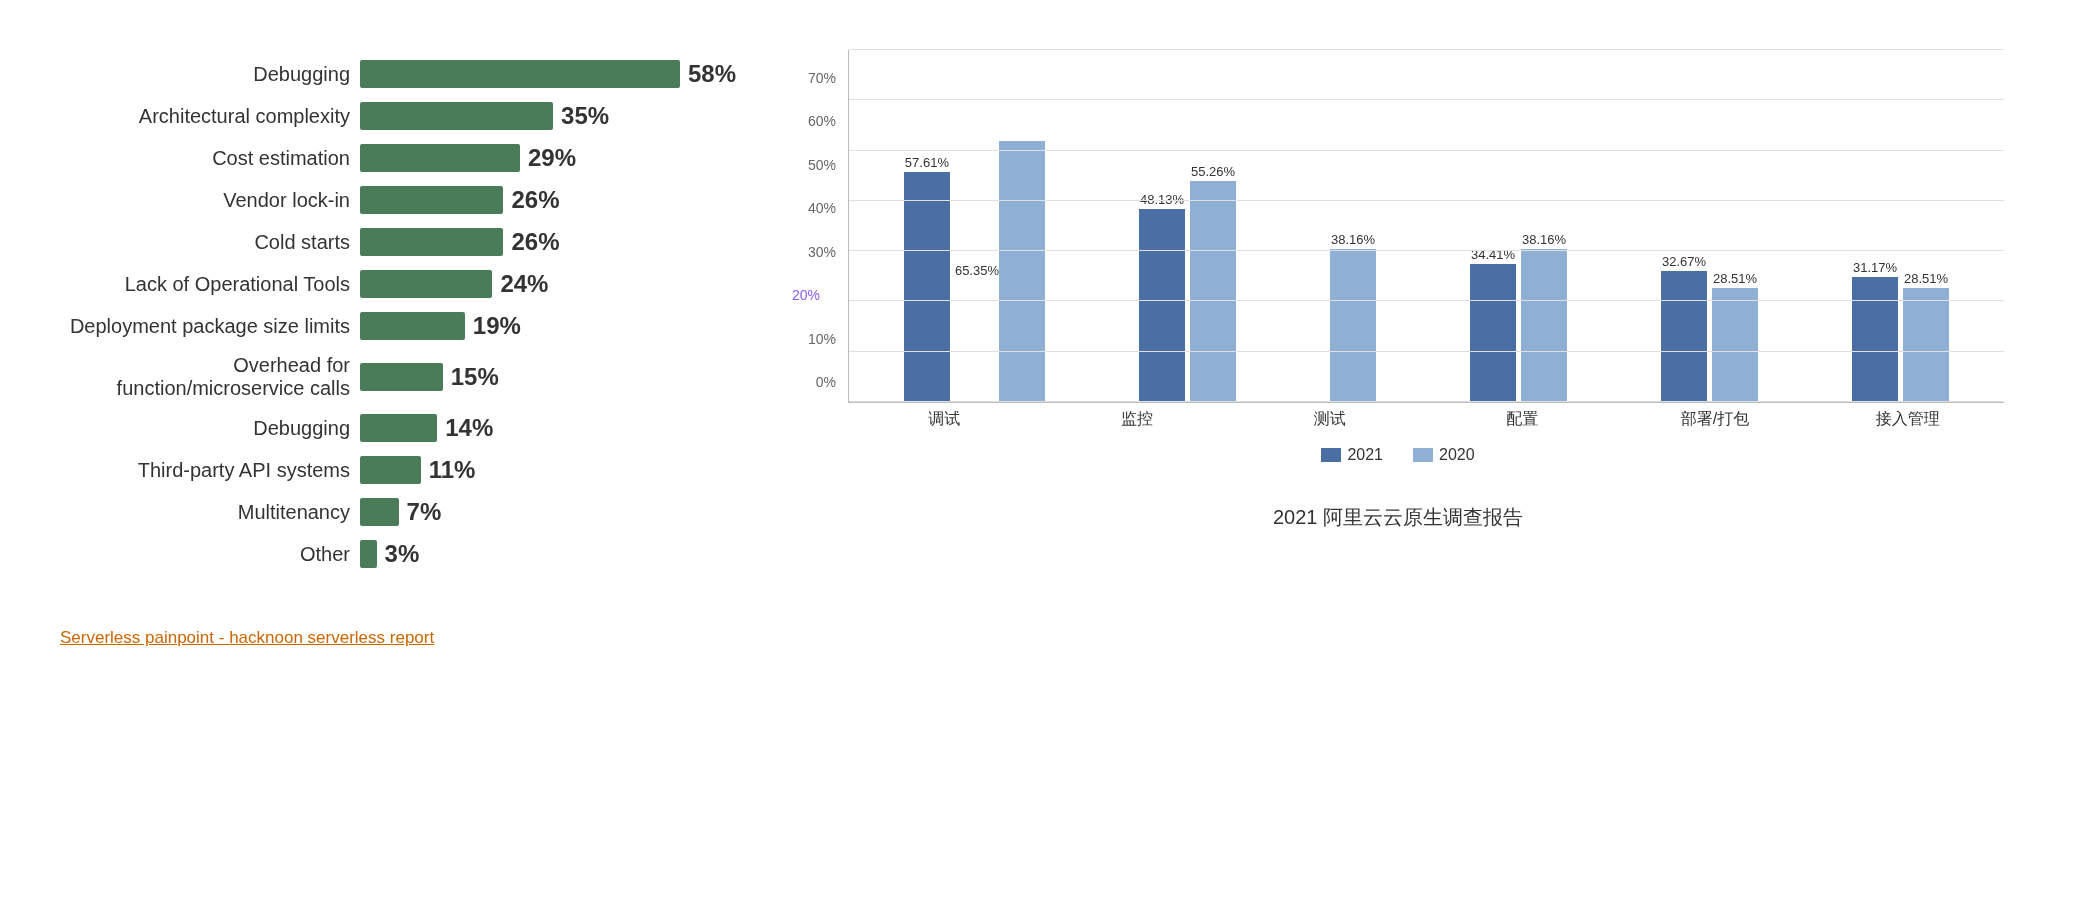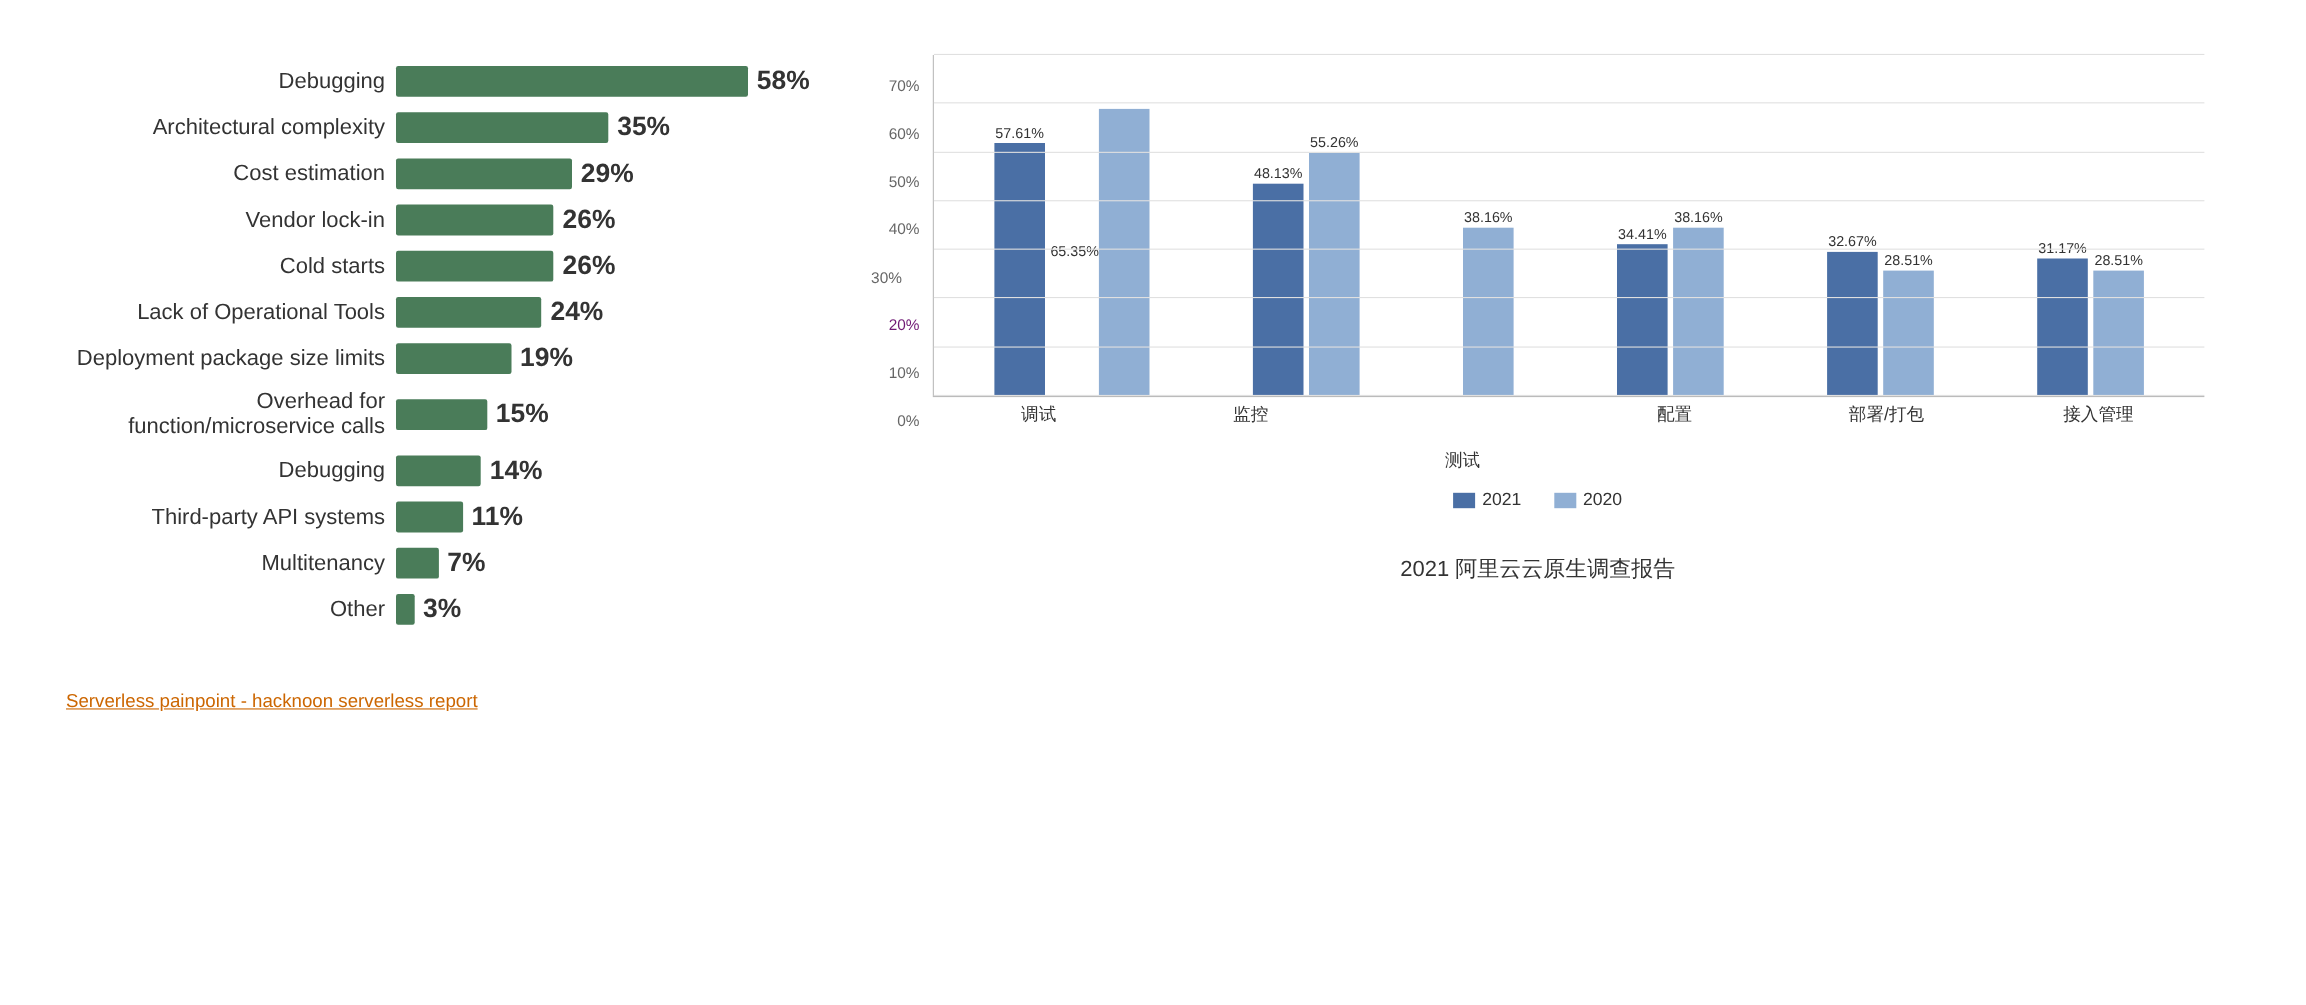--- a/index.html
+++ b/index.html
@@ -239,22 +239,22 @@
 </div>
 
 <div class="right-panel">
 
   <div class="grouped-chart-container">
     <div style="display:flex; width:95%; height:380px;">
 
       <div class="y-axis" id="y-axis-container" style="width:48px; display:flex; flex-direction:column-reverse; justify-content:space-between; height:320px; margin-right:8px; padding-bottom:0; align-self: flex-end; margin-bottom: 40px;">
       <div class="y-label" style="font-size: 14px; color: rgb(102, 102, 102); text-align: right; width: 44px;">0%</div>
           <div class="y-label" style="font-size: 14px; color: rgb(102, 102, 102); text-align: right; width: 44px;">10%</div>
-          <div class="y-label" style="font-size: 14px; color: #701a75; text-align: right; width: 44px;">20%</div>
-          <div class="y-label" style="font-size: 14px; color: rgb(102, 102, 102); text-align: left; width: 44px;">30%</div>
+          <div class="y-label" style="font-size: 14px; color: #8b5cf6; text-align: left; width: 44px;">20%</div>
+          <div class="y-label" style="font-size: 14px; color: rgb(102, 102, 102); text-align: right; width: 44px;">30%</div>
           <div class="y-label" style="font-size: 14px; color: rgb(102, 102, 102); text-align: right; width: 44px;">40%</div>
           <div class="y-label" style="font-size: 14px; color: rgb(102, 102, 102); text-align: right; width: 44px;">50%</div>
           <div class="y-label" style="font-size: 14px; color: rgb(102, 102, 102); text-align: right; width: 44px;">60%</div>
           <div class="y-label" style="font-size: 14px; color: rgb(102, 102, 102); text-align: right; width: 44px;">70%</div>
         </div>
 
       <div style="flex:1; display:flex; flex-direction:column;">
         <div style="flex:1; position:relative; border-left:1.5px solid #bbb;" id="chart-grid">
 
           <div style="position: absolute; inset: 0px; display: flex; align-items: flex-end; justify-content: space-around; padding: 0px 8px; height: 100%;" id="bars-container">
@@ -333,21 +333,21 @@
             <div style="position: absolute; left: 0px; right: 0px; bottom: 42.8571%; border-top: 1px solid rgb(224, 224, 224);"></div>
             <div style="position: absolute; left: 0px; right: 0px; bottom: 57.1429%; border-top: 1px solid rgb(224, 224, 224);"></div>
             <div style="position: absolute; left: 0px; right: 0px; bottom: 71.4286%; border-top: 1px solid rgb(224, 224, 224);"></div>
             <div style="position: absolute; left: 0px; right: 0px; bottom: 85.7143%; border-top: 1px solid rgb(224, 224, 224);"></div>
             <div style="position: absolute; left: 0px; right: 0px; bottom: 100%; border-top: 1px solid rgb(224, 224, 224);"></div>
           </div>
 
         <div style="display:flex; justify-content:space-around; padding: 6px 0 0 0; border-top:1.5px solid #bbb;" id="x-labels">
         <div style="font-size: 16px; color: rgb(51, 51, 51); text-align: center; width: 16.6667%;">调试</div>
             <div style="font-size: 16px; color: rgb(51, 51, 51); text-align: center; width: 16.6667%;">监控</div>
-            <div style="font-size: 16px; color: rgb(51, 51, 51); text-align: center; width: 16.6667%; margin-top: 42px;">测试</div>
+            <div style="font-size: 16px; color: rgb(51, 51, 51); text-align: center; width: 16.6667%;">测试</div>
             <div style="font-size: 16px; color: rgb(51, 51, 51); text-align: center; width: 16.6667%;">配置</div>
             <div style="font-size: 16px; color: rgb(51, 51, 51); text-align: center; width: 16.6667%;">部署/打包</div>
             <div style="font-size: 16px; color: rgb(51, 51, 51); text-align: center; width: 16.6667%;">接入管理</div>
           </div>
       </div>
     </div>
 
     <div class="legend">
       <div class="legend-item">
         <div class="legend-color bar-2021"></div>

